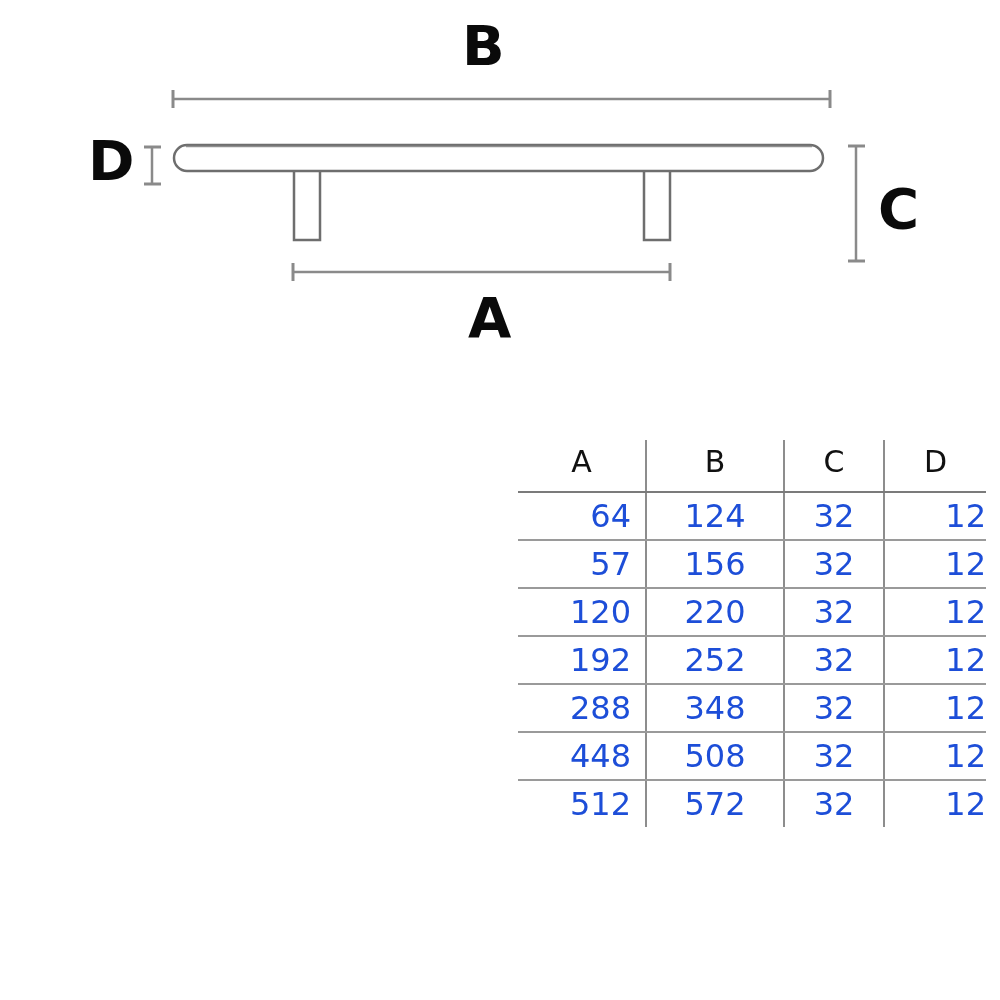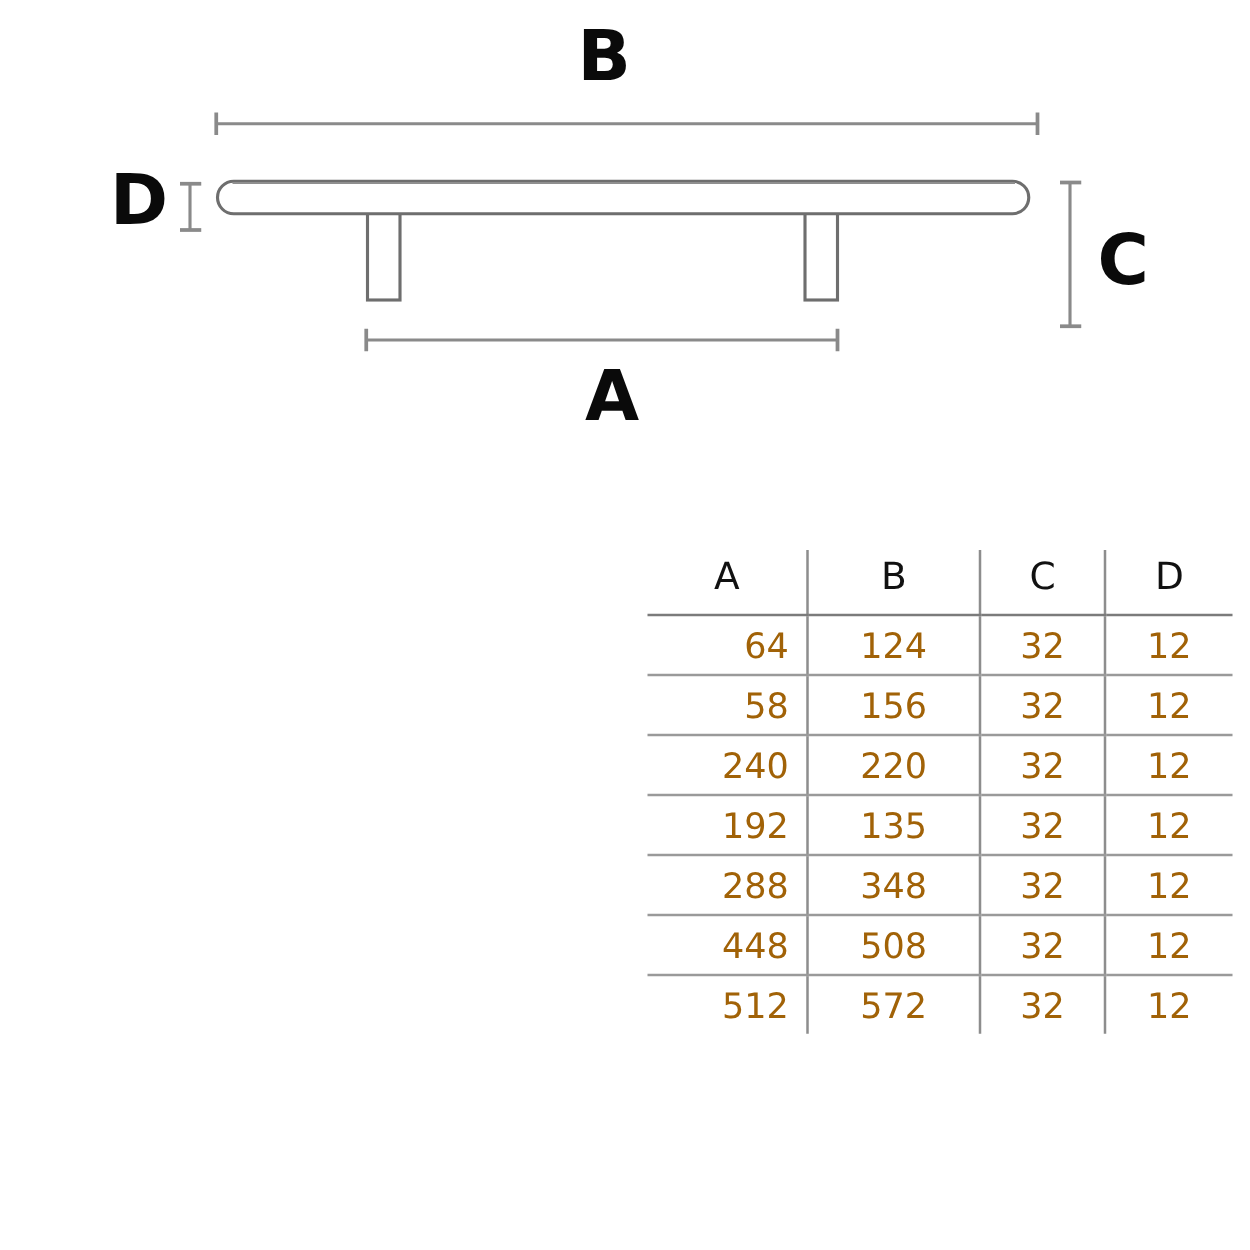--- a/index.html
+++ b/index.html
@@ -64,33 +64,33 @@
     font-weight: 400;
     color: #111111;
     text-align: center;
     padding: 4px 0 12px 0;
     border-bottom: 2px solid #7b7b7b;
     border-right: 2px solid #8d8d8d;
   }
   table.spec th.last { border-right: none; }
 
   table.spec td {
-    font-size: 28px;
+    font-size: 32px;
     font-weight: 400;
-    color: #a16207;
+    color: #1d4ed8;
     height: 46px;
     padding: 0 14px 0 0;
     text-align: right;
     border-bottom: 2px solid #9a9a9a;
     border-right: 2px solid #8d8d8d;
   }
   table.spec td.col-b,
   table.spec td.col-c,
   table.spec td.col-d { text-align: center; padding-right: 0; }
-  table.spec td.last { border-right: none; }
+  table.spec td.last { border-right: none; text-align: right; }
   table.spec tr.last-row td { border-bottom: none; }
 </style>
 </head>
 <body>
 
 <div id="drawing">
 
   <svg width="1000" height="400" viewBox="0 0 1000 400">
 
     <g>
@@ -148,34 +148,34 @@
       </tr>
     </thead>
     <tbody id="table-body">
         <tr>
           <td class="col-a">64</td>
           <td class="col-b">124</td>
           <td class="col-c">32</td>
           <td class="col-d last">12</td>
         </tr>
         <tr>
-          <td class="col-a">58</td>
+          <td class="col-a">57</td>
           <td class="col-b">156</td>
           <td class="col-c">32</td>
           <td class="col-d last">12</td>
         </tr>
         <tr>
-          <td class="col-a">240</td>
+          <td class="col-a">120</td>
           <td class="col-b">220</td>
           <td class="col-c">32</td>
           <td class="col-d last">12</td>
         </tr>
         <tr>
           <td class="col-a">192</td>
-          <td class="col-b">135</td>
+          <td class="col-b">252</td>
           <td class="col-c">32</td>
           <td class="col-d last">12</td>
         </tr>
         <tr>
           <td class="col-a">288</td>
           <td class="col-b">348</td>
           <td class="col-c">32</td>
           <td class="col-d last">12</td>
         </tr>
         <tr>

